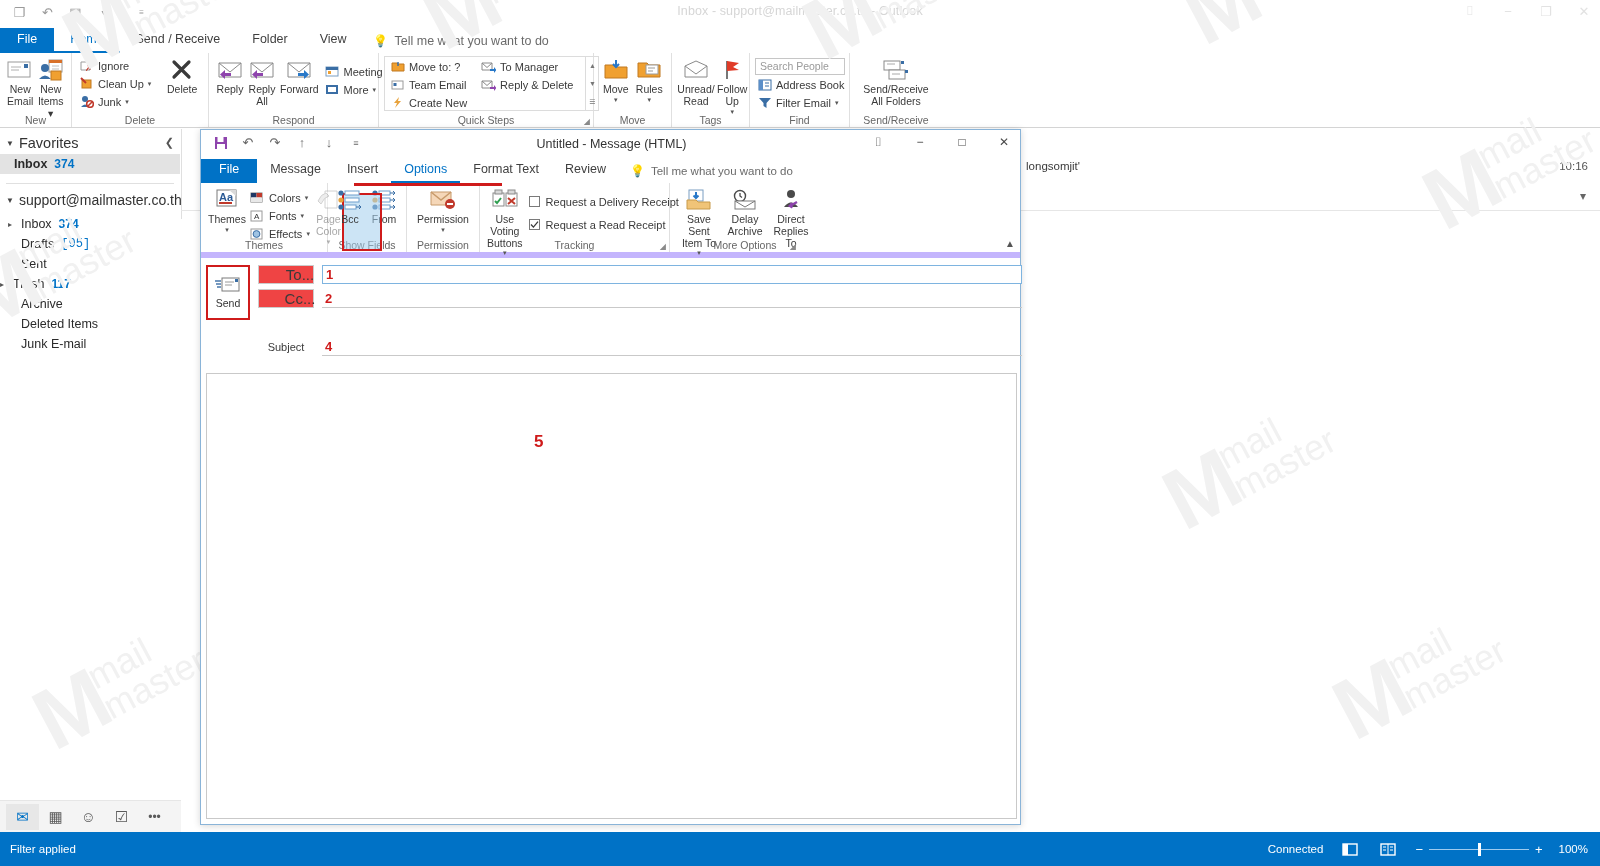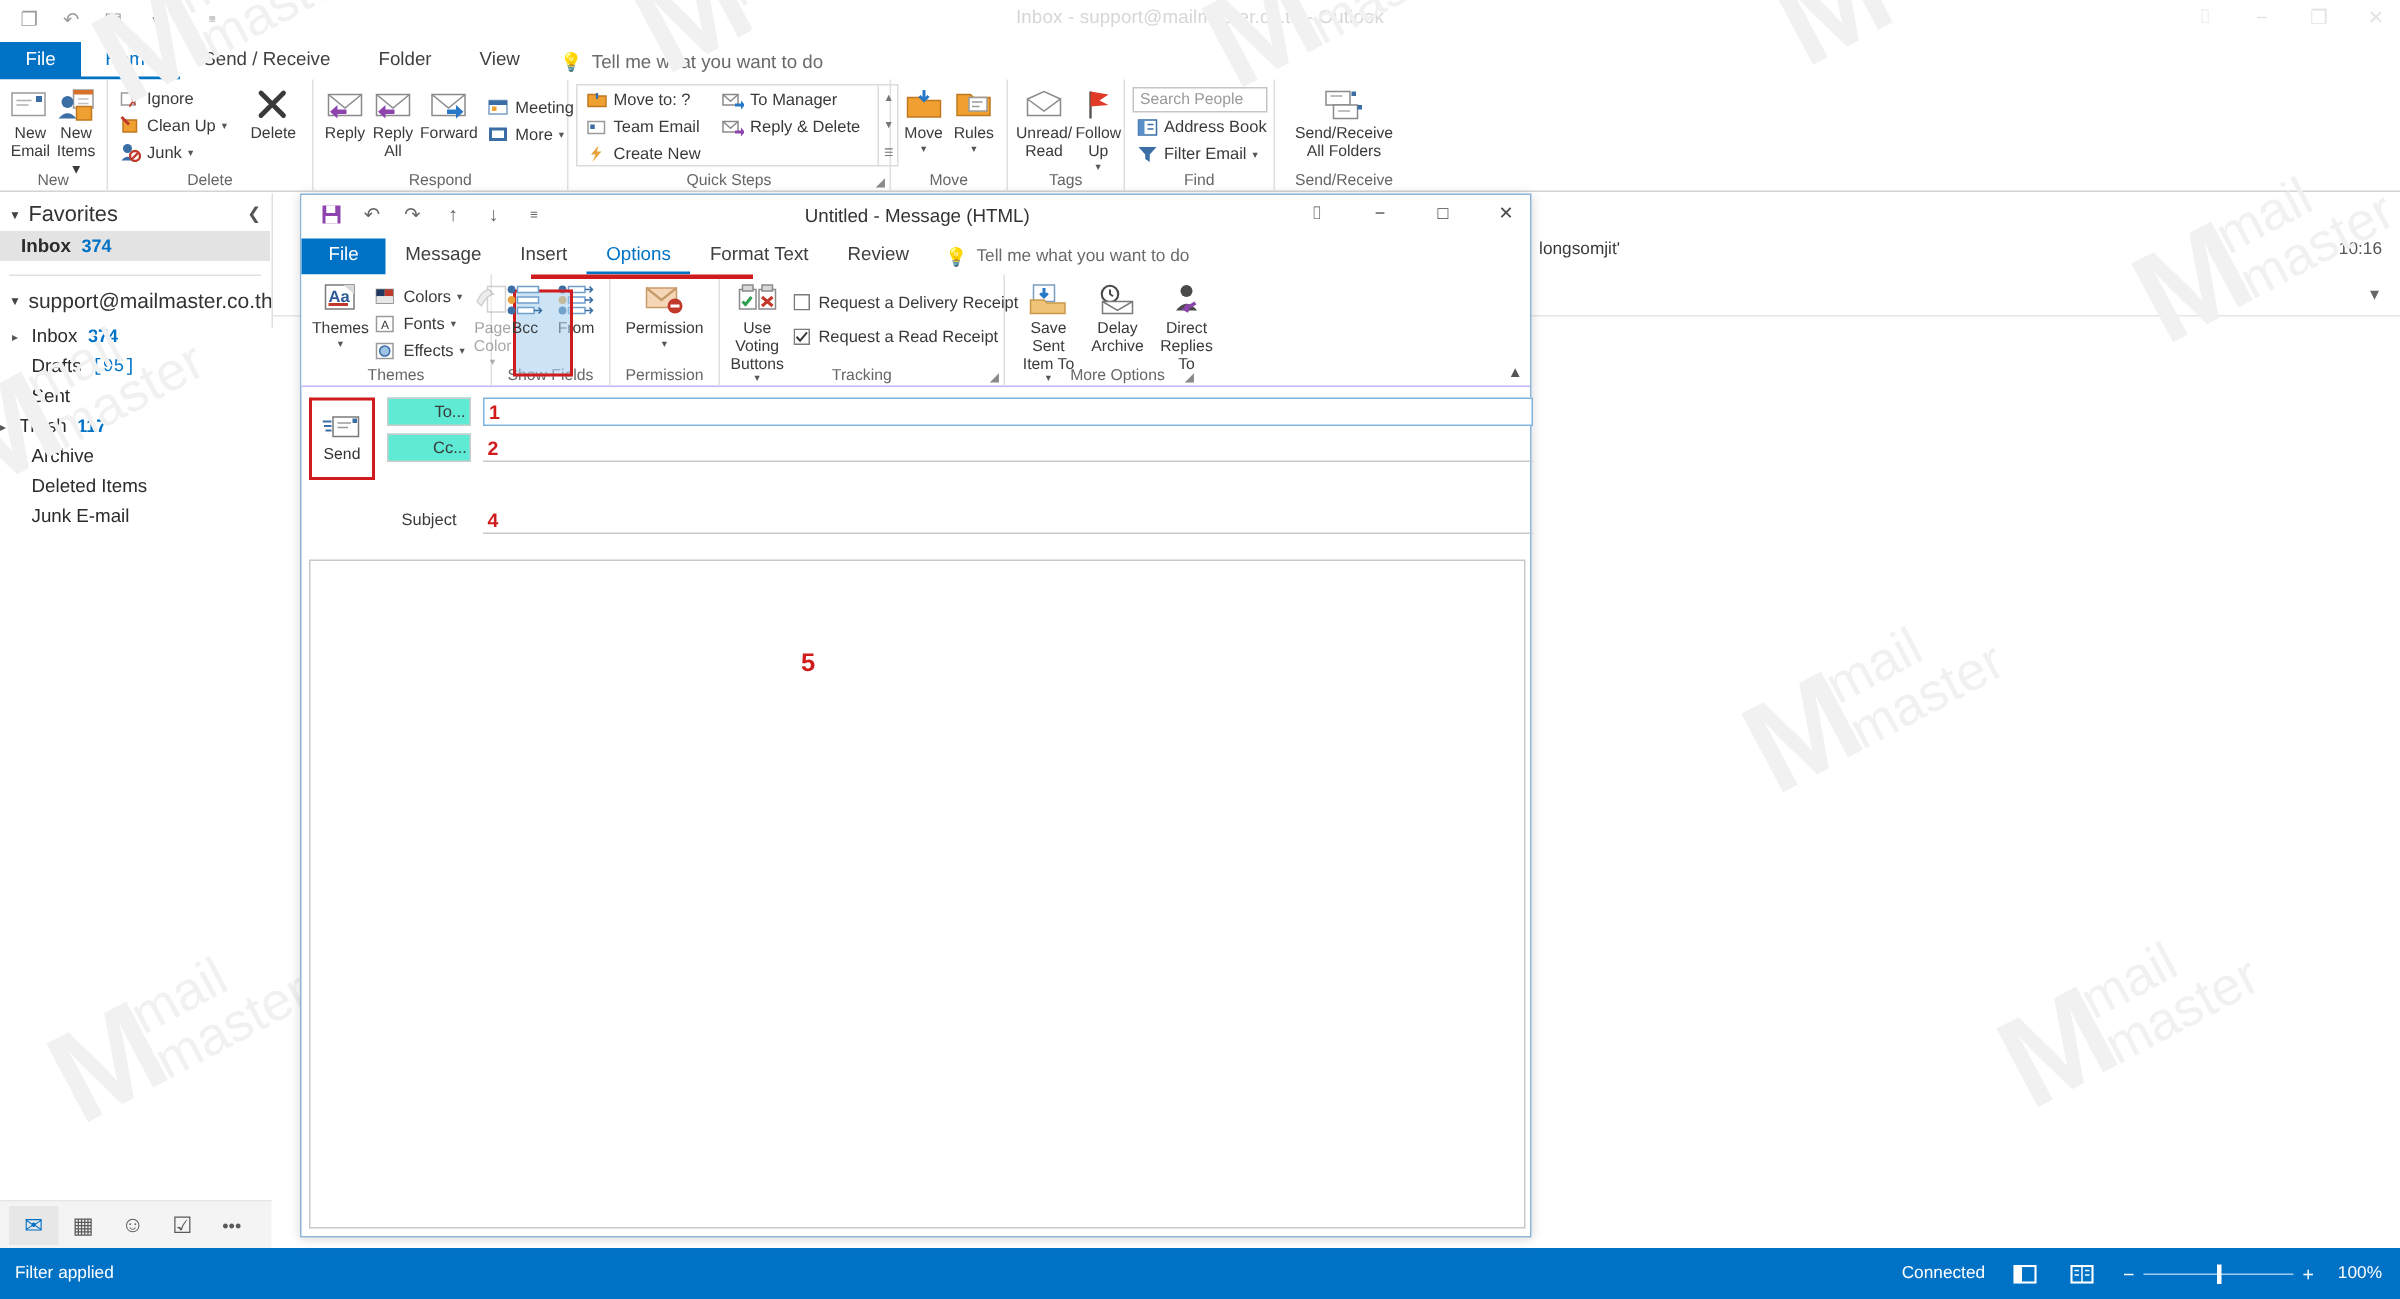--- a/index.html
+++ b/index.html
@@ -169,34 +169,34 @@
              font-size: 12.5px; color: #333; }
   #c-winctl { position: absolute; right: 9px; top: 5px; display: flex; align-items: center; gap: 28px; }
   .cwc { font-size: 12px; color: #4a4a4a; width: 14px; text-align: center; }
 
   #c-tabs { position: relative; height: 24px; display: flex; align-items: stretch;
             font-size: 12.5px; background: #fff; }
   .ct { padding: 3px 13px 4px; color: #3f3f3f; }
   .ct.file { background: #0072c6; color: #fff; padding: 3px 18px 4px; }
   .ct.active { color: #0072c6; border-bottom: 2px solid #0072c6; }
 
-  #c-ribbon { position: relative; height: 75px; border-bottom: 1px solid #c4b5fd;
+  #c-ribbon { position: relative; height: 75px; border-bottom: 6px solid #c4b5fd;
               display: flex; align-items: stretch; background: #fff; }
   .c-collapse { position: absolute; right: 5px; bottom: 3px; font-size: 10px; color: #555; }
 
   #c-fields { position: relative; padding: 8px 0 0 0; height: 105px; }
   #send-box {
     position: absolute; left: 5px; top: 7px; width: 44px; height: 55px;
     display: flex; flex-direction: column; align-items: center; justify-content: center;
     border: 2px solid #cf1b1b; font-size: 10.5px; color: #333;
   }
   #send-box .si { margin-bottom: 3px; }
   .field-row { position: absolute; left: 57px; display: flex; align-items: center; height: 19px; }
-  .fbtn { width: 56px; height: 19px; border: 1px solid #ccc; background: #5eead4;
-          font-size: 11px; color: #3a3a3a; display: flex; align-items: center;
+  .fbtn { width: 56px; height: 19px; border: 1px solid #ccc; background: #ef4444;
+          font-size: 15px; color: #3a3a3a; display: flex; align-items: center;
           justify-content: center; padding-left: 28px; }
   .flabel { width: 56px; height: 19px; font-size: 11px; color: #3a3a3a;
             display: flex; align-items: center; justify-content: center; }
   .finput { width: 700px; height: 19px; border: none; border-bottom: 1px solid #c9c9c9;
             margin-left: 8px; font-size: 13px; font-weight: bold; color: #cf1b1b;
             padding-left: 3px; display: flex; align-items: center; }
   .finput.focused { border: 1px solid #7eb4e0; border-bottom-color: #7eb4e0; background: #fff; }
 
   #c-body {
     position: absolute; left: 5px; top: 243px; width: 811px; height: 446px;

